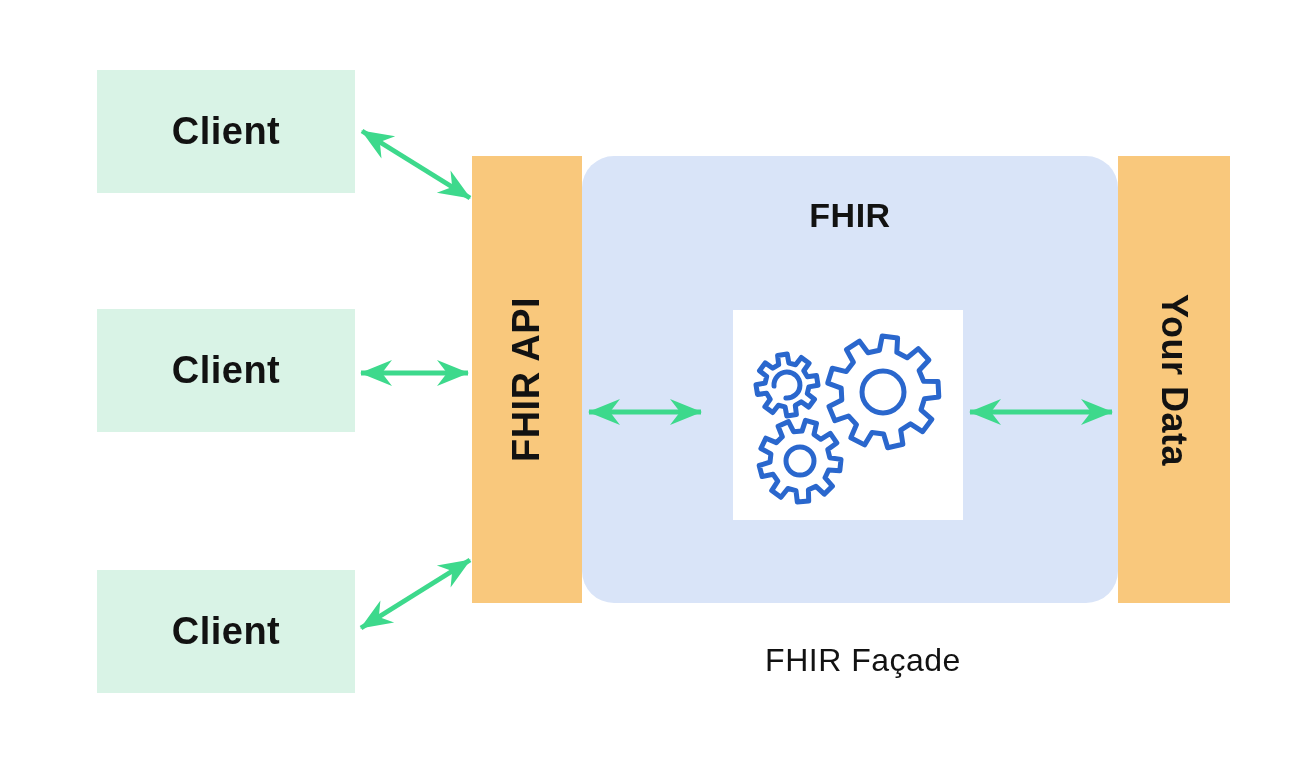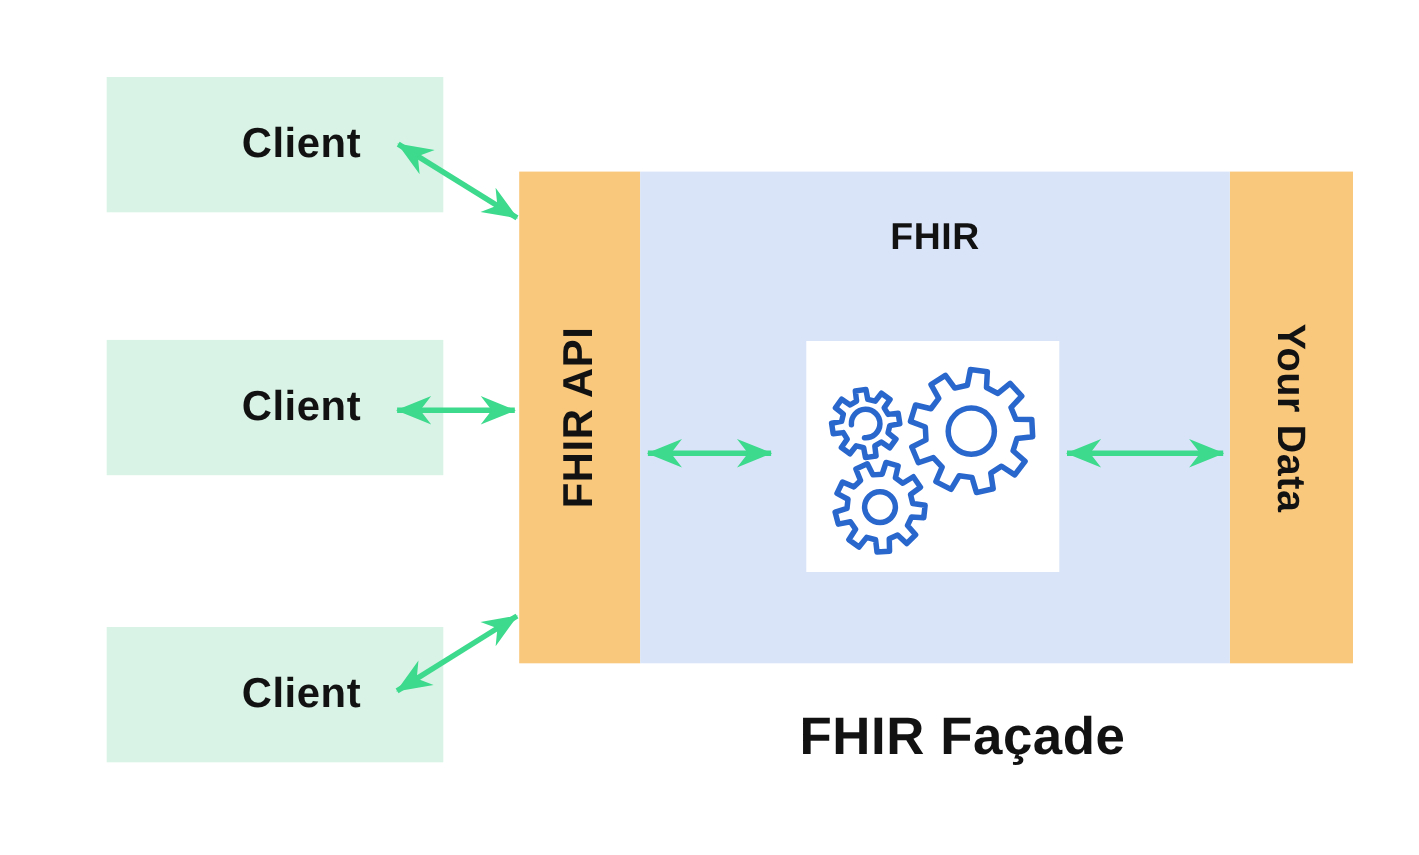--- a/index.html
+++ b/index.html
@@ -11,42 +11,42 @@
     --ink:#121212;
     --iconbox:#FFFFFF;
   }
   html,body{margin:0;padding:0;background:#fff;}
   .canvas{
     position:relative;width:1290px;height:777px;background:#fff;overflow:hidden;
     font-family:"Liberation Sans","DejaVu Sans",sans-serif;color:var(--ink);
   }
   .client-box{
     position:absolute;left:97px;width:258px;height:123px;background:var(--mint);
-    display:flex;align-items:center;justify-content:center;padding-left:48px;
+    display:flex;align-items:center;justify-content:center;
   }
   .client-box span{font-size:38px;font-weight:700;letter-spacing:.5px;}
   .facade-block{
     position:absolute;left:472px;top:156px;width:758px;height:447px;display:flex;
   }
   .api-bar{width:110px;background:var(--orange);display:flex;align-items:center;justify-content:center;}
   .data-bar{width:112px;background:var(--orange);display:flex;align-items:center;justify-content:center;}
-  .panel{flex:1;background:var(--blue);position:relative;}
+  .panel{flex:1;background:var(--blue);position:relative;border-radius:32px;}
   .vtext{white-space:nowrap;font-weight:700;letter-spacing:.5px;}
   .rot-ccw{transform:rotate(-90deg);font-size:38px;}
   .rot-cw{transform:rotate(90deg);font-size:36px;}
   .panel-title{
     position:absolute;top:36px;left:0;right:0;text-align:center;
     font-size:34px;font-weight:700;line-height:1.38;letter-spacing:.5px;
   }
   .gears-box{
     position:absolute;left:151px;top:154px;width:230px;height:210px;background:var(--iconbox);
   }
   .caption{
-    position:absolute;left:496px;top:642px;width:758px;text-align:center;
-    font-size:48px;font-weight:700;letter-spacing:.5px;
+    position:absolute;left:484px;top:642px;width:758px;text-align:center;
+    font-size:32px;font-weight:400;letter-spacing:.5px;
   }
   svg.arrows{position:absolute;left:0;top:0;width:1290px;height:777px;pointer-events:none;}
   .arrow{stroke:var(--green);stroke-width:5;}
   .ah{fill:var(--green);}
   .gearline{stroke:var(--gear);stroke-width:5;fill:none;stroke-linejoin:round;stroke-linecap:round;}
 </style>
 </head>
 <body>
 
 <div class="canvas">

